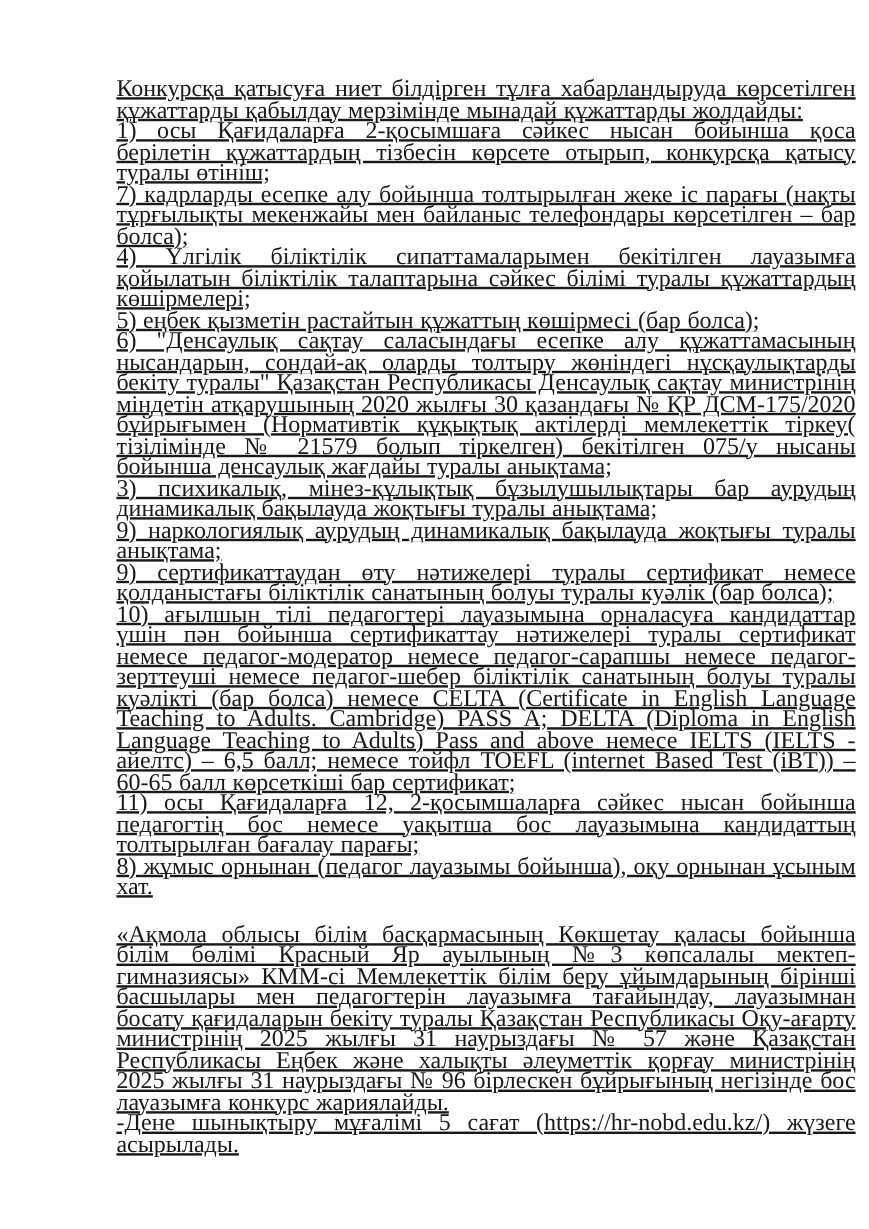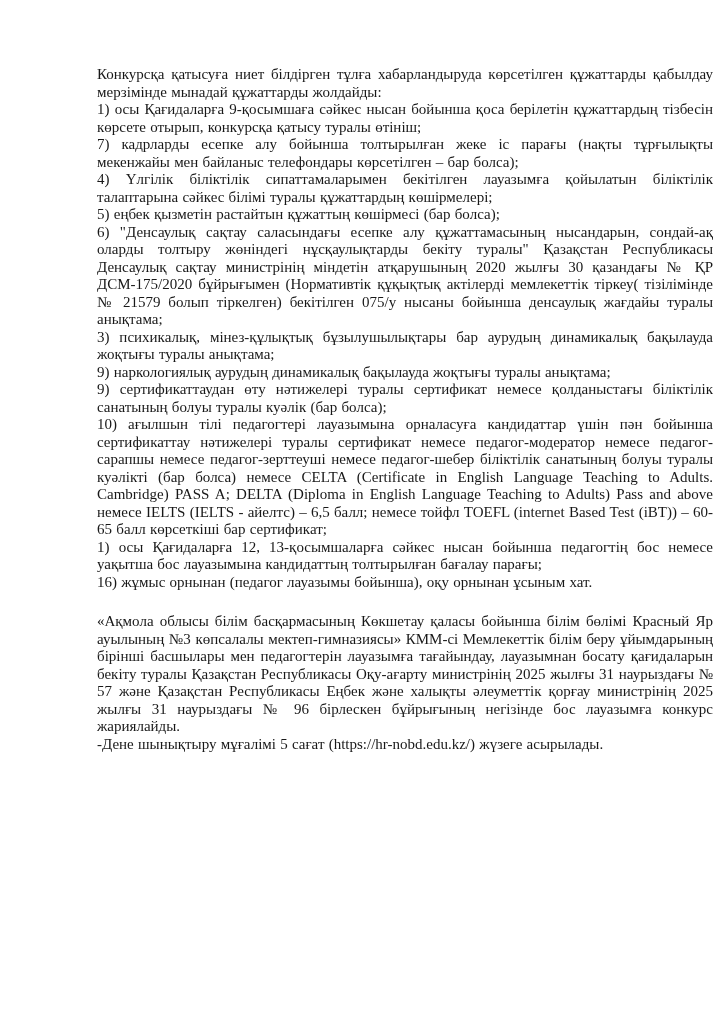--- a/index.html
+++ b/index.html
@@ -14,42 +14,43 @@
   }
   .content {
     position: absolute;
     left: 97px;
     top: 66px;
     width: 616px;
   }
   .content p {
     margin: 0;
     padding: 0;
-    font-size: 15px;
+    font-size: 20px;
     line-height: 17.5px;
     text-align: justify;
     word-spacing: 0.5px;
+    text-decoration: underline;
   }
   .gap-before {
     margin-top: 22px !important;
   }
 </style>
 </head>
 <body>
 
 <div class="page">
   <div class="content">
     <p>Конкурсқа қатысуға ниет білдірген тұлға хабарландыруда көрсетілген құжаттарды қабылдау мерзімінде мынадай құжаттарды жолдайды:</p>
-    <p>1) осы Қағидаларға 9-қосымшаға сәйкес нысан бойынша қоса берілетін құжаттардың тізбесін көрсете отырып, конкурсқа қатысу туралы өтініш;</p>
+    <p>1) осы Қағидаларға 2-қосымшаға сәйкес нысан бойынша қоса берілетін құжаттардың тізбесін көрсете отырып, конкурсқа қатысу туралы өтініш;</p>
     <p>7) кадрларды есепке алу бойынша толтырылған жеке іс парағы (нақты тұрғылықты мекенжайы мен байланыс телефондары көрсетілген – бар болса);</p>
     <p>4) Үлгілік біліктілік сипаттамаларымен бекітілген лауазымға қойылатын біліктілік талаптарына сәйкес білімі туралы құжаттардың көшірмелері;</p>
     <p>5) еңбек қызметін растайтын құжаттың көшірмесі (бар болса);</p>
     <p>6) "Денсаулық сақтау саласындағы есепке алу құжаттамасының нысандарын, сондай-ақ оларды толтыру жөніндегі нұсқаулықтарды бекіту туралы" Қазақстан Республикасы Денсаулық сақтау министрінің міндетін атқарушының 2020 жылғы 30 қазандағы № ҚР ДСМ-175/2020 бұйрығымен (Нормативтік құқықтық актілерді мемлекеттік тіркеу( тізілімінде № 21579 болып тіркелген) бекітілген 075/у нысаны бойынша денсаулық жағдайы туралы анықтама;</p>
     <p>3) психикалық, мінез-құлықтық бұзылушылықтары бар аурудың динамикалық бақылауда жоқтығы туралы анықтама;</p>
     <p>9) наркологиялық аурудың динамикалық бақылауда жоқтығы туралы анықтама;</p>
     <p>9) сертификаттаудан өту нәтижелері туралы сертификат немесе қолданыстағы біліктілік санатының болуы туралы куәлік (бар болса);</p>
     <p>10) ағылшын тілі педагогтері лауазымына орналасуға кандидаттар үшін пән бойынша сертификаттау нәтижелері туралы сертификат немесе педагог-модератор немесе педагог-сарапшы немесе педагог-зерттеуші немесе педагог-шебер біліктілік санатының болуы туралы куәлікті (бар болса) немесе CELTA (Certificate in English Language Teaching to Adults. Cambridge) PASS A; DELTA (Diploma in English Language Teaching to Adults) Pass and above немесе IELTS (IELTS - айелтс) – 6,5 балл; немесе тойфл TOEFL (internet Based Test (iBT)) – 60-65 балл көрсеткіші бар сертификат;</p>
-    <p>1) осы Қағидаларға 12, 13-қосымшаларға сәйкес нысан бойынша педагогтің бос немесе уақытша бос лауазымына кандидаттың толтырылған бағалау парағы;</p>
-    <p>16) жұмыс орнынан (педагог лауазымы бойынша), оқу орнынан ұсыным хат.</p>
+    <p>11) осы Қағидаларға 12, 2-қосымшаларға сәйкес нысан бойынша педагогтің бос немесе уақытша бос лауазымына кандидаттың толтырылған бағалау парағы;</p>
+    <p>8) жұмыс орнынан (педагог лауазымы бойынша), оқу орнынан ұсыным хат.</p>
     <p class="gap-before">«Ақмола облысы білім басқармасының Көкшетау қаласы бойынша білім бөлімі Красный Яр ауылының №3 көпсалалы мектеп-гимназиясы» КММ-сі Мемлекеттік білім беру ұйымдарының бірінші басшылары мен педагогтерін лауазымға тағайындау, лауазымнан босату қағидаларын бекіту туралы Қазақстан Республикасы Оқу-ағарту министрінің 2025 жылғы 31 наурыздағы № 57 және Қазақстан Республикасы Еңбек және халықты әлеуметтік қорғау министрінің 2025 жылғы 31 наурыздағы № 96 бірлескен бұйрығының негізінде бос лауазымға конкурс жариялайды.</p>
     <p>-Дене шынықтыру мұғалімі 5 сағат (https://hr-nobd.edu.kz/) жүзеге асырылады.</p>
   </div>
 </div>
 
 </body></html>

